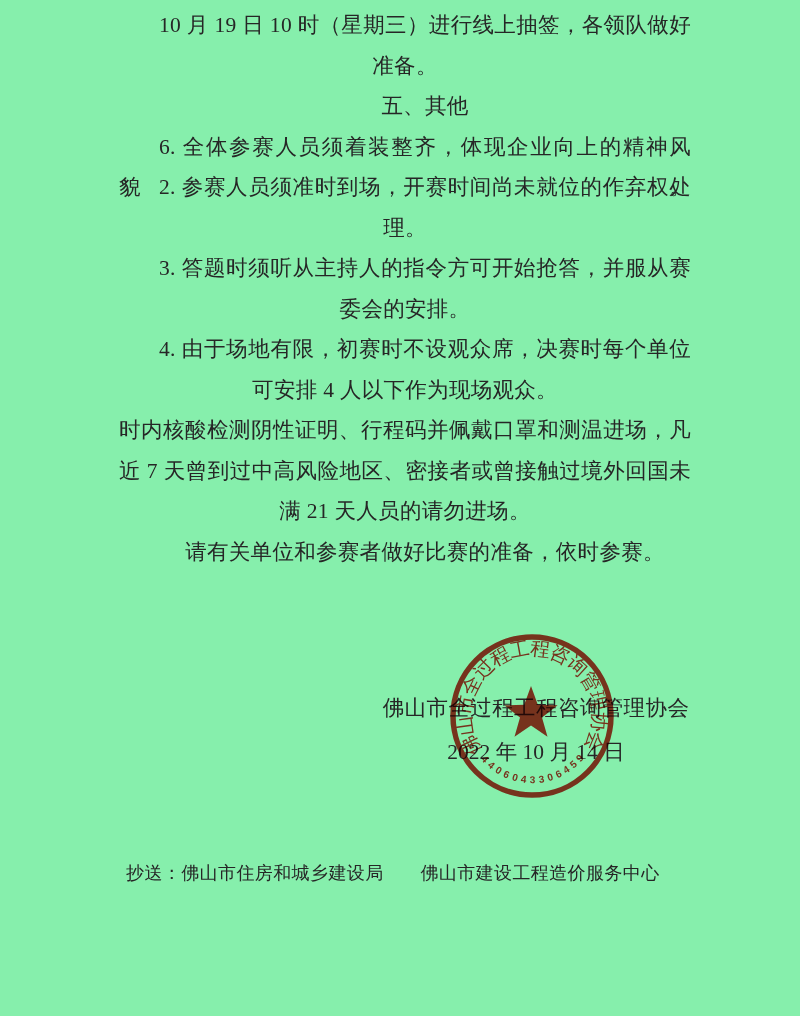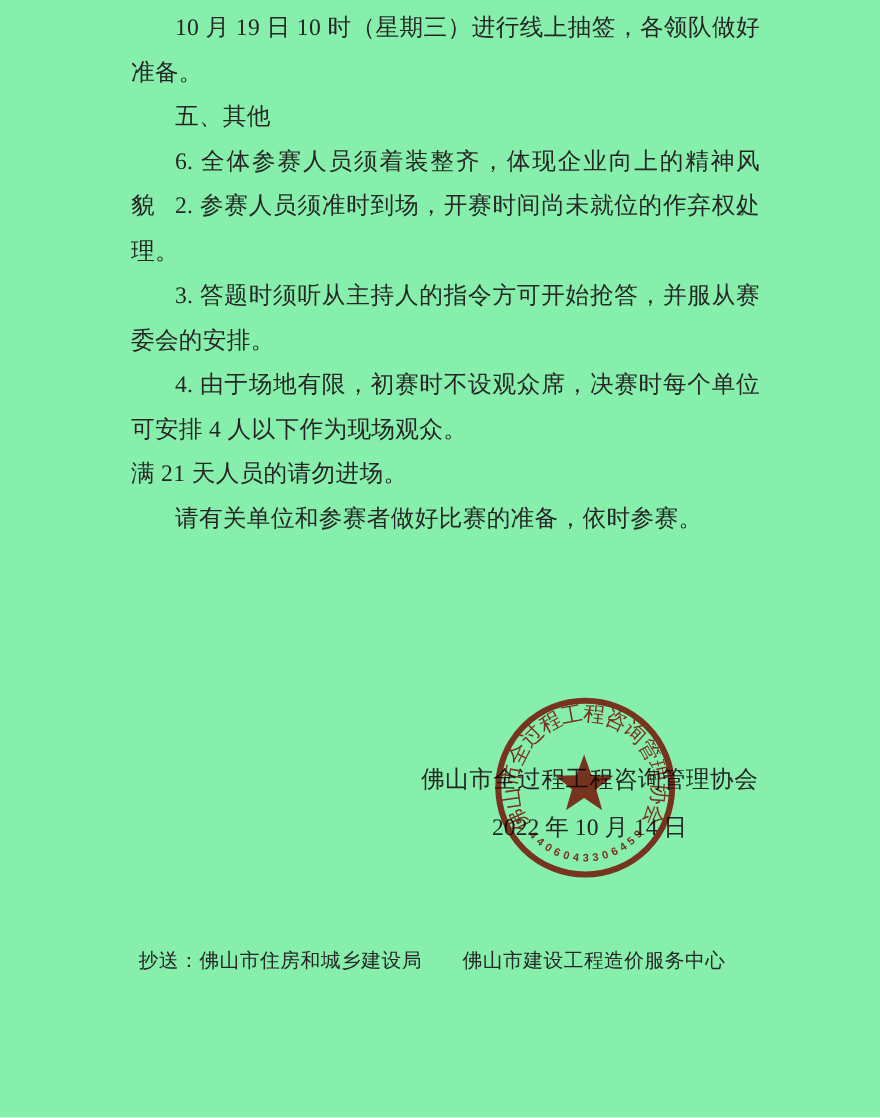--- a/index.html
+++ b/index.html
@@ -17,20 +17,21 @@
     position: absolute;
     left: 119px;
     top: 5px;
     width: 572px;
     font-size: 21.5px;
   }
   .line {
     height: 40.5px;
     line-height: 40.5px;
     letter-spacing: 0.3px;
+    text-align: center;
   }
   .line.ind { text-indent: 40px; }
   .line.jfy { text-align: justify; text-align-last: justify; }
 
   
   .sig {
     position: absolute;
     left: 371px;
     width: 330px;
     text-align: center;
@@ -75,20 +76,22 @@
     <div class="line ind jfy">10 月 19 日 10 时（星期三）进行线上抽签，各领队做好</div>
     <div class="line">准备。</div>
     <div class="line ind">五、其他</div>
     <div class="line ind jfy">6. 全体参赛人员须着装整齐，体现企业向上的精神风貌。</div>
     <div class="line ind jfy">2. 参赛人员须准时到场，开赛时间尚未就位的作弃权处</div>
     <div class="line">理。</div>
     <div class="line ind jfy">3. 答题时须听从主持人的指令方可开始抢答，并服从赛</div>
     <div class="line">委会的安排。</div>
     <div class="line ind jfy">4. 由于场地有限，初赛时不设观众席，决赛时每个单位</div>
     <div class="line">可安排 4 人以下作为现场观众。</div>
+    <div class="line jfy">时内核酸检测阴性证明、行程码并佩戴口罩和测温进场，凡</div>
+    <div class="line jfy">近 7 天曾到过中高风险地区、密接者或曾接触过境外回国未</div>
     <div class="line">满 21 天人员的请勿进场。</div>
     <div class="line ind">请有关单位和参赛者做好比赛的准备，依时参赛。</div>
   </div>
 
   <div class="sig sig-org">佛山市全过程工程咨询管理协会</div>
   <div class="sig sig-date">2022 年 10 月 14 日</div>
 
   <svg class="seal" viewBox="-86 -86 172 172" xmlns="http://www.w3.org/2000/svg">
     <defs>
       <path id="arcTop" d="M -50 35 A 61 61 0 1 1 50 35" fill="none"></path>

